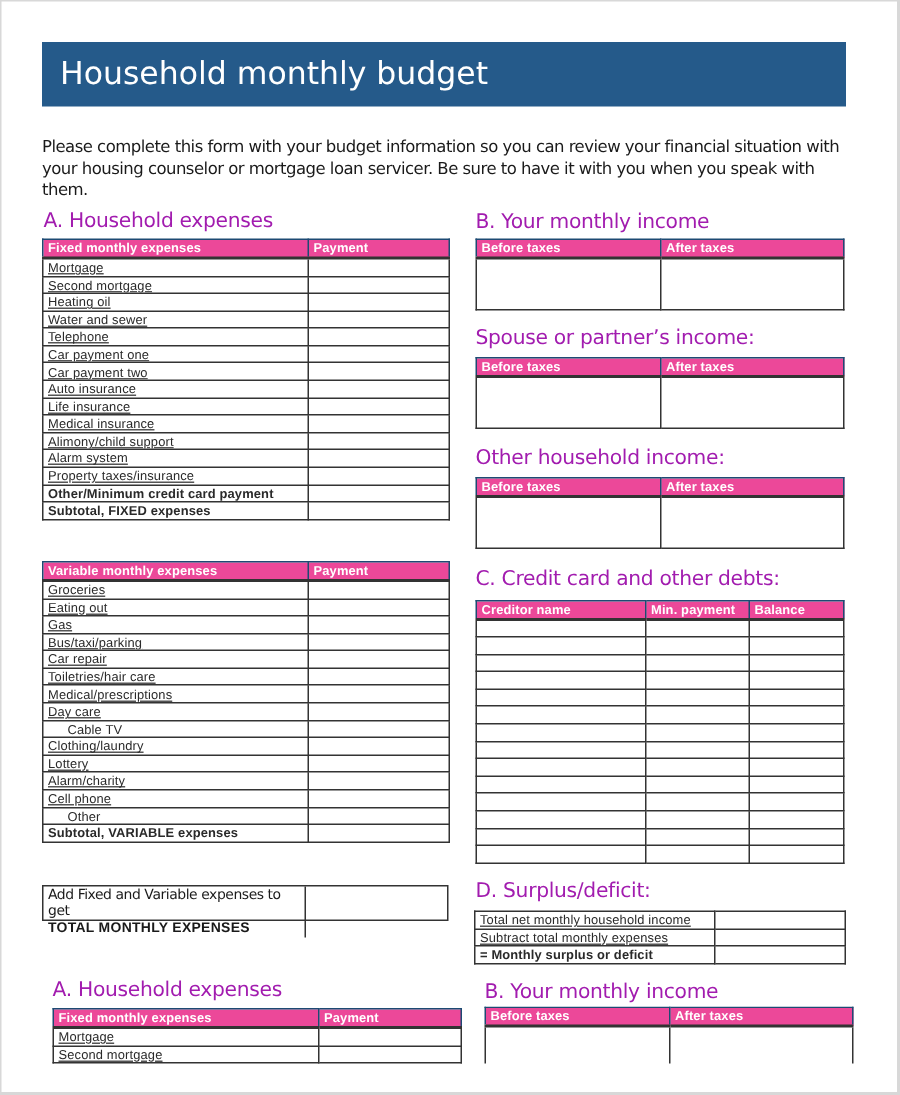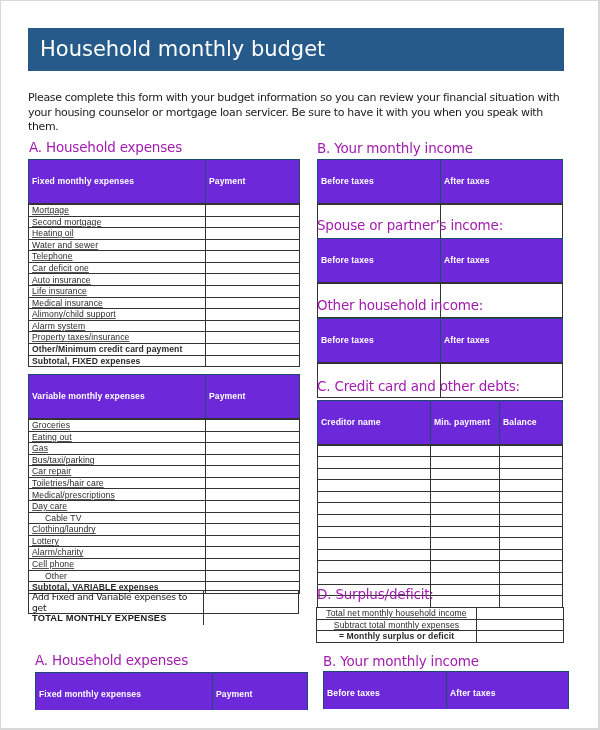--- a/index.html
+++ b/index.html
@@ -9,22 +9,22 @@
     border: 1px solid #d8d8d8; border-right-width: 2px; border-bottom-width: 2px; }
   .title-bar { position: absolute; left: 28px; top: 28px; width: 536px; height: 43px;
     background: #255a8a; color: #fff; font-family: "DejaVu Sans", sans-serif;
     font-size: 21px; line-height: 43px; padding-left: 12px; font-weight: normal; }
   .intro { position: absolute; left: 28px; top: 91px; width: 535px; font-size: 11px;
     line-height: 14.5px; font-family: "DejaVu Sans", sans-serif; letter-spacing: -0.35px; }
   .sec-title { position: absolute; font-family: "DejaVu Sans", sans-serif; font-size: 13.5px;
     color: #a21caf; white-space: nowrap; letter-spacing: -0.2px; }
   table.ft { position: absolute; border-collapse: collapse; table-layout: fixed;
     font-size: 8.6px; letter-spacing: 0.1px; }
-  table.ft th { background: #6d28d9; color: #fff; font-weight: bold; text-align: left;
-    padding: 16px 3px; height: 11px; line-height: 11px; border: 1px solid #1d4a73;
+  table.ft th { background: #ec4899; color: #fff; font-weight: bold; text-align: left;
+    padding: 0 3px; height: 11px; line-height: 11px; border: 1px solid #1d4a73;
     border-bottom: 2px solid #333; white-space: nowrap; }
   table.ft td { border: 1px solid #333; padding: 0 3px; height: 11.6px; line-height: 10.5px;
     white-space: nowrap; overflow: hidden; color: #2a2a2a; }
   table.ft td.lbl { text-decoration: underline; text-decoration-color: #555; text-underline-offset: 1px; }
   table.ft td.bold { font-weight: bold; text-decoration: none; }
   table.ft td.plain { text-decoration: none; padding-left: 16px; }
   table.inc td { height: 34px; }
   table.ft td.input { background: #fff; }
   .total-box { position: absolute; left: 28px; top: 590px; width: 271px; height: 24px;
     border: 1px solid #333; display: flex; flex-direction: column; }
@@ -70,21 +70,25 @@
       </tr>
       <tr>
         <td class="lbl">Water and sewer</td>
         <td class="input"></td>
       </tr>
       <tr>
         <td class="lbl">Telephone</td>
         <td class="input"></td>
       </tr>
       <tr>
-        <td class="lbl">Car deficit one</td>
+        <td class="lbl">Car payment one</td>
+        <td class="input"></td>
+      </tr>
+      <tr>
+        <td class="lbl">Car payment two</td>
         <td class="input"></td>
       </tr>
       <tr>
         <td class="lbl">Auto insurance</td>
         <td class="input"></td>
       </tr>
       <tr>
         <td class="lbl">Life insurance</td>
         <td class="input"></td>
       </tr>
@@ -340,21 +344,21 @@
       </tr>
       <tr>
         <td class="input"></td>
         <td class="input"></td>
         <td class="input"></td>
       </tr>
     </tbody>
 </table>
 
 <div class="sec-title" style="left:317px;top:586px;">D. Surplus/deficit:</div>
-<table class="ft" style="left:316px;top:607px;width:247px;text-align:center;">
+<table class="ft" style="left:316px;top:607px;width:247px;">
   <colgroup>
       <col style="width:160px">
       <col style="width:87px">
     </colgroup>
   <tbody id="surplus-body">
       <tr>
         <td class="lbl">Total net monthly household income</td>
         <td class="input"></td>
       </tr>
       <tr>

